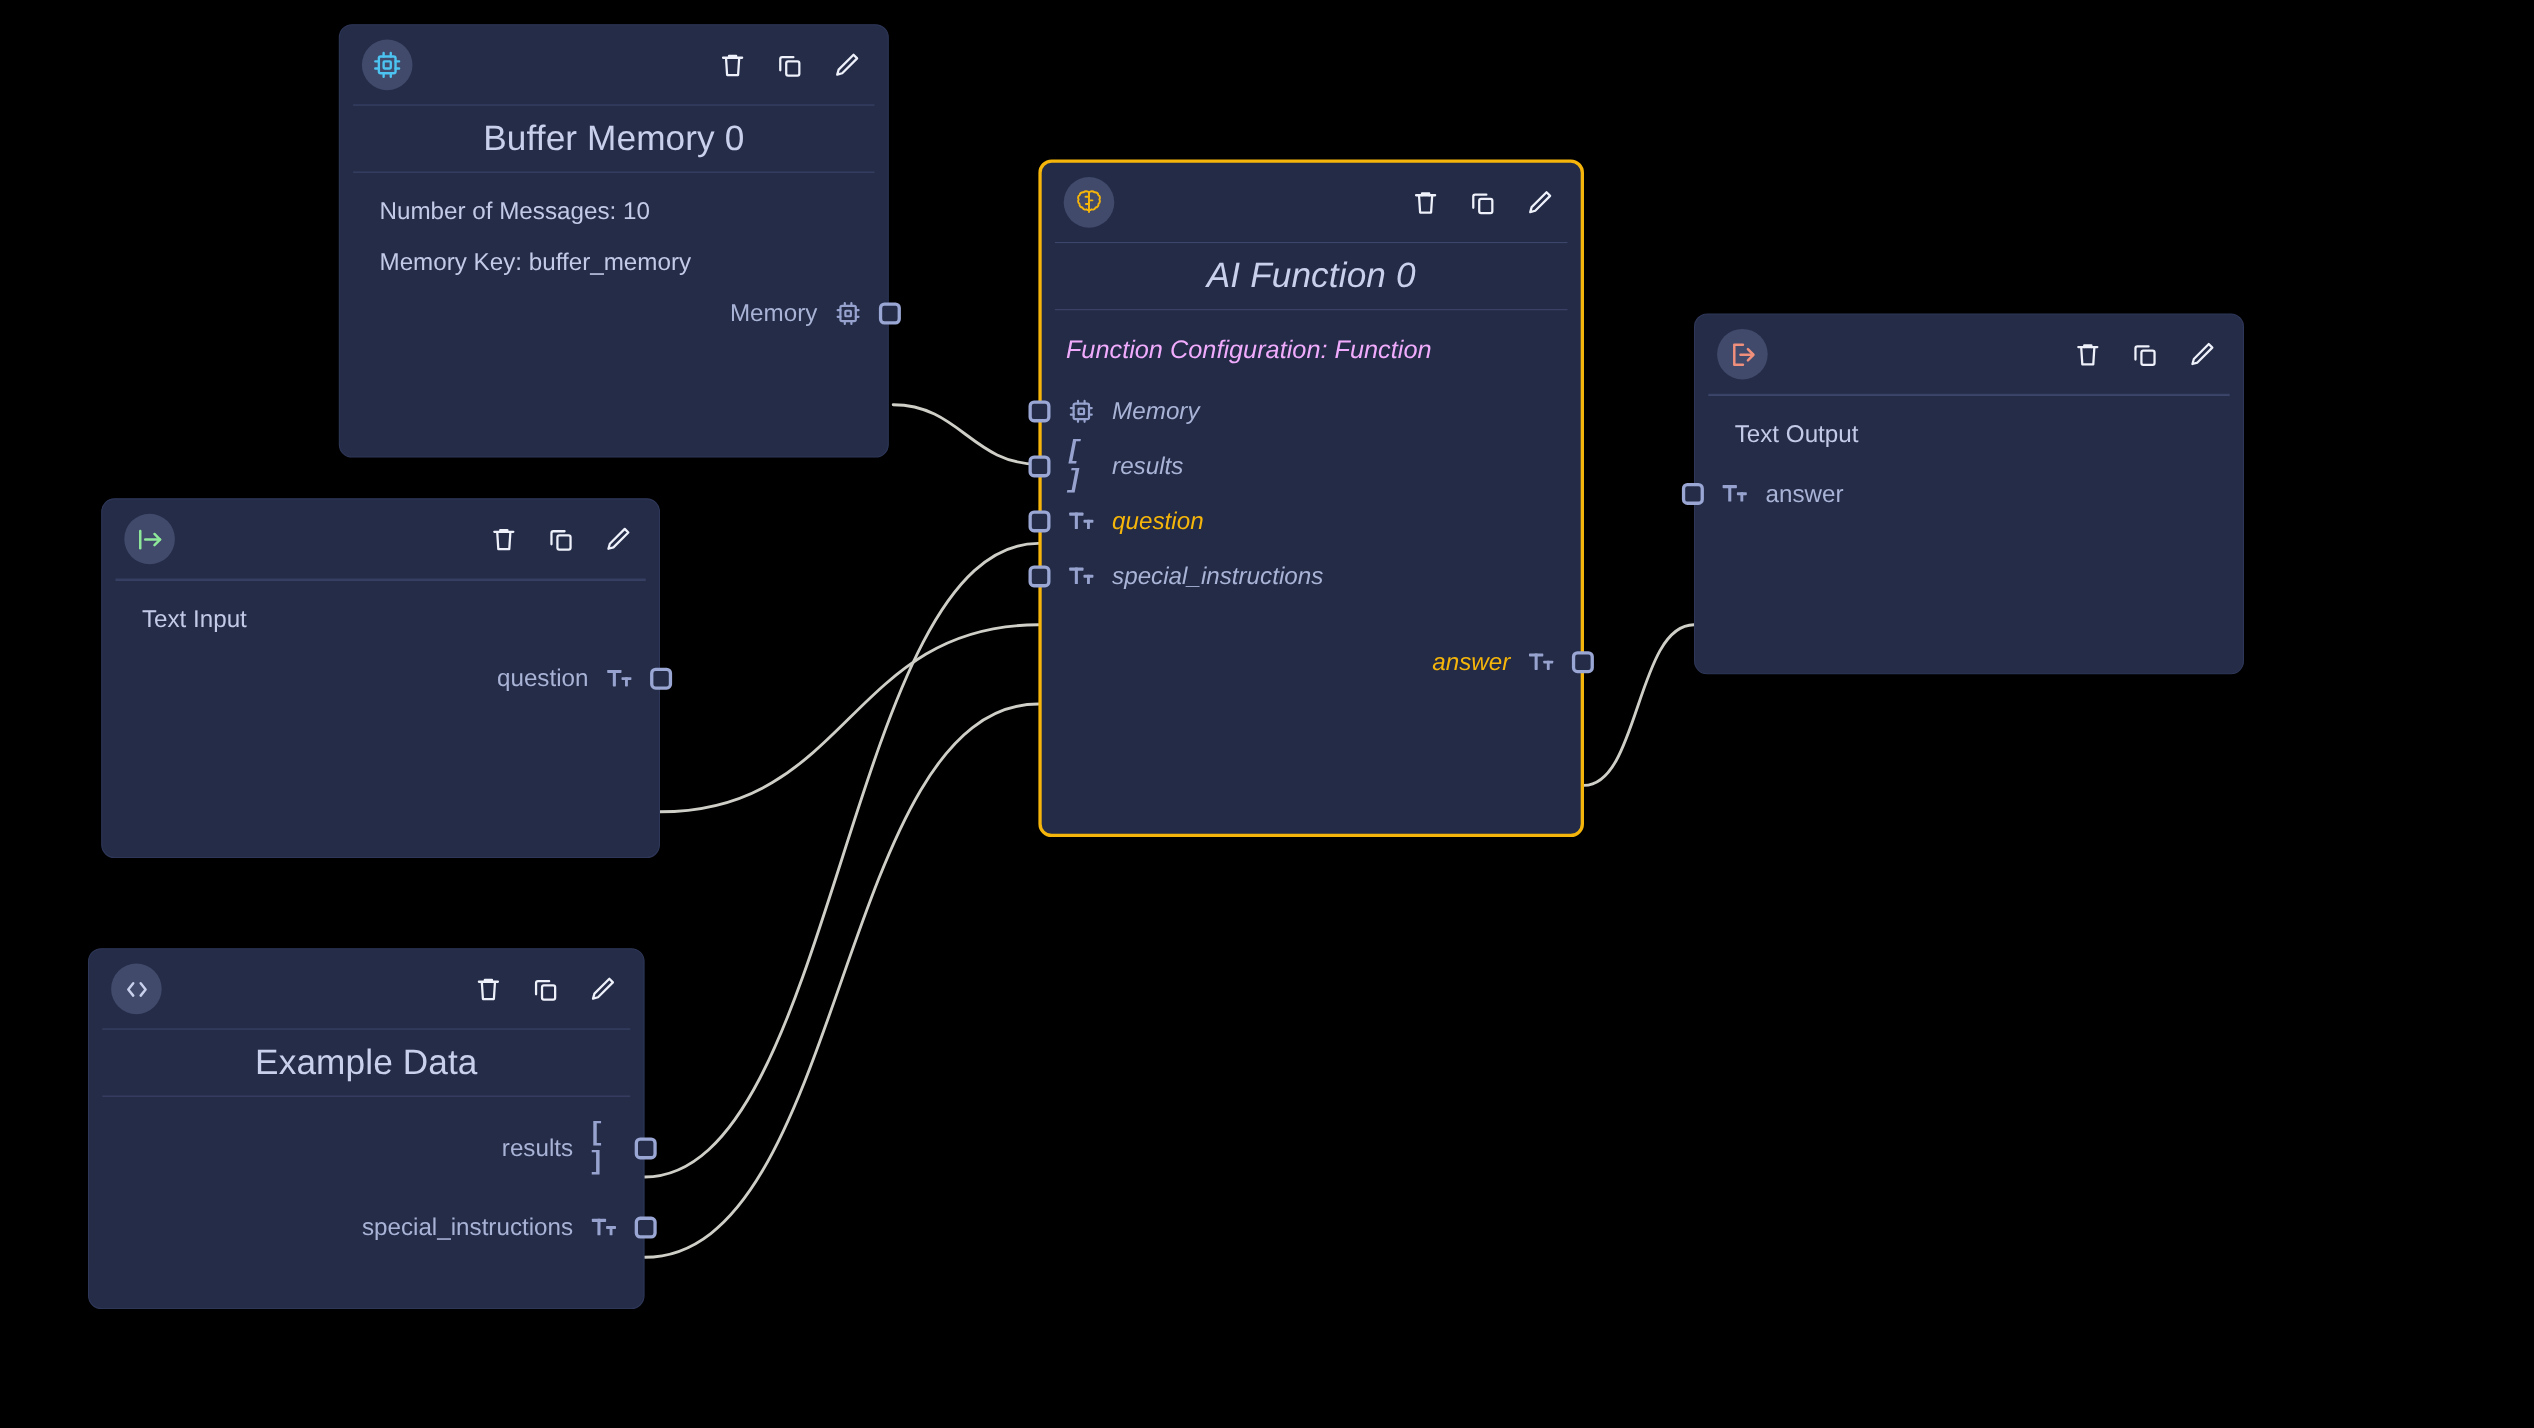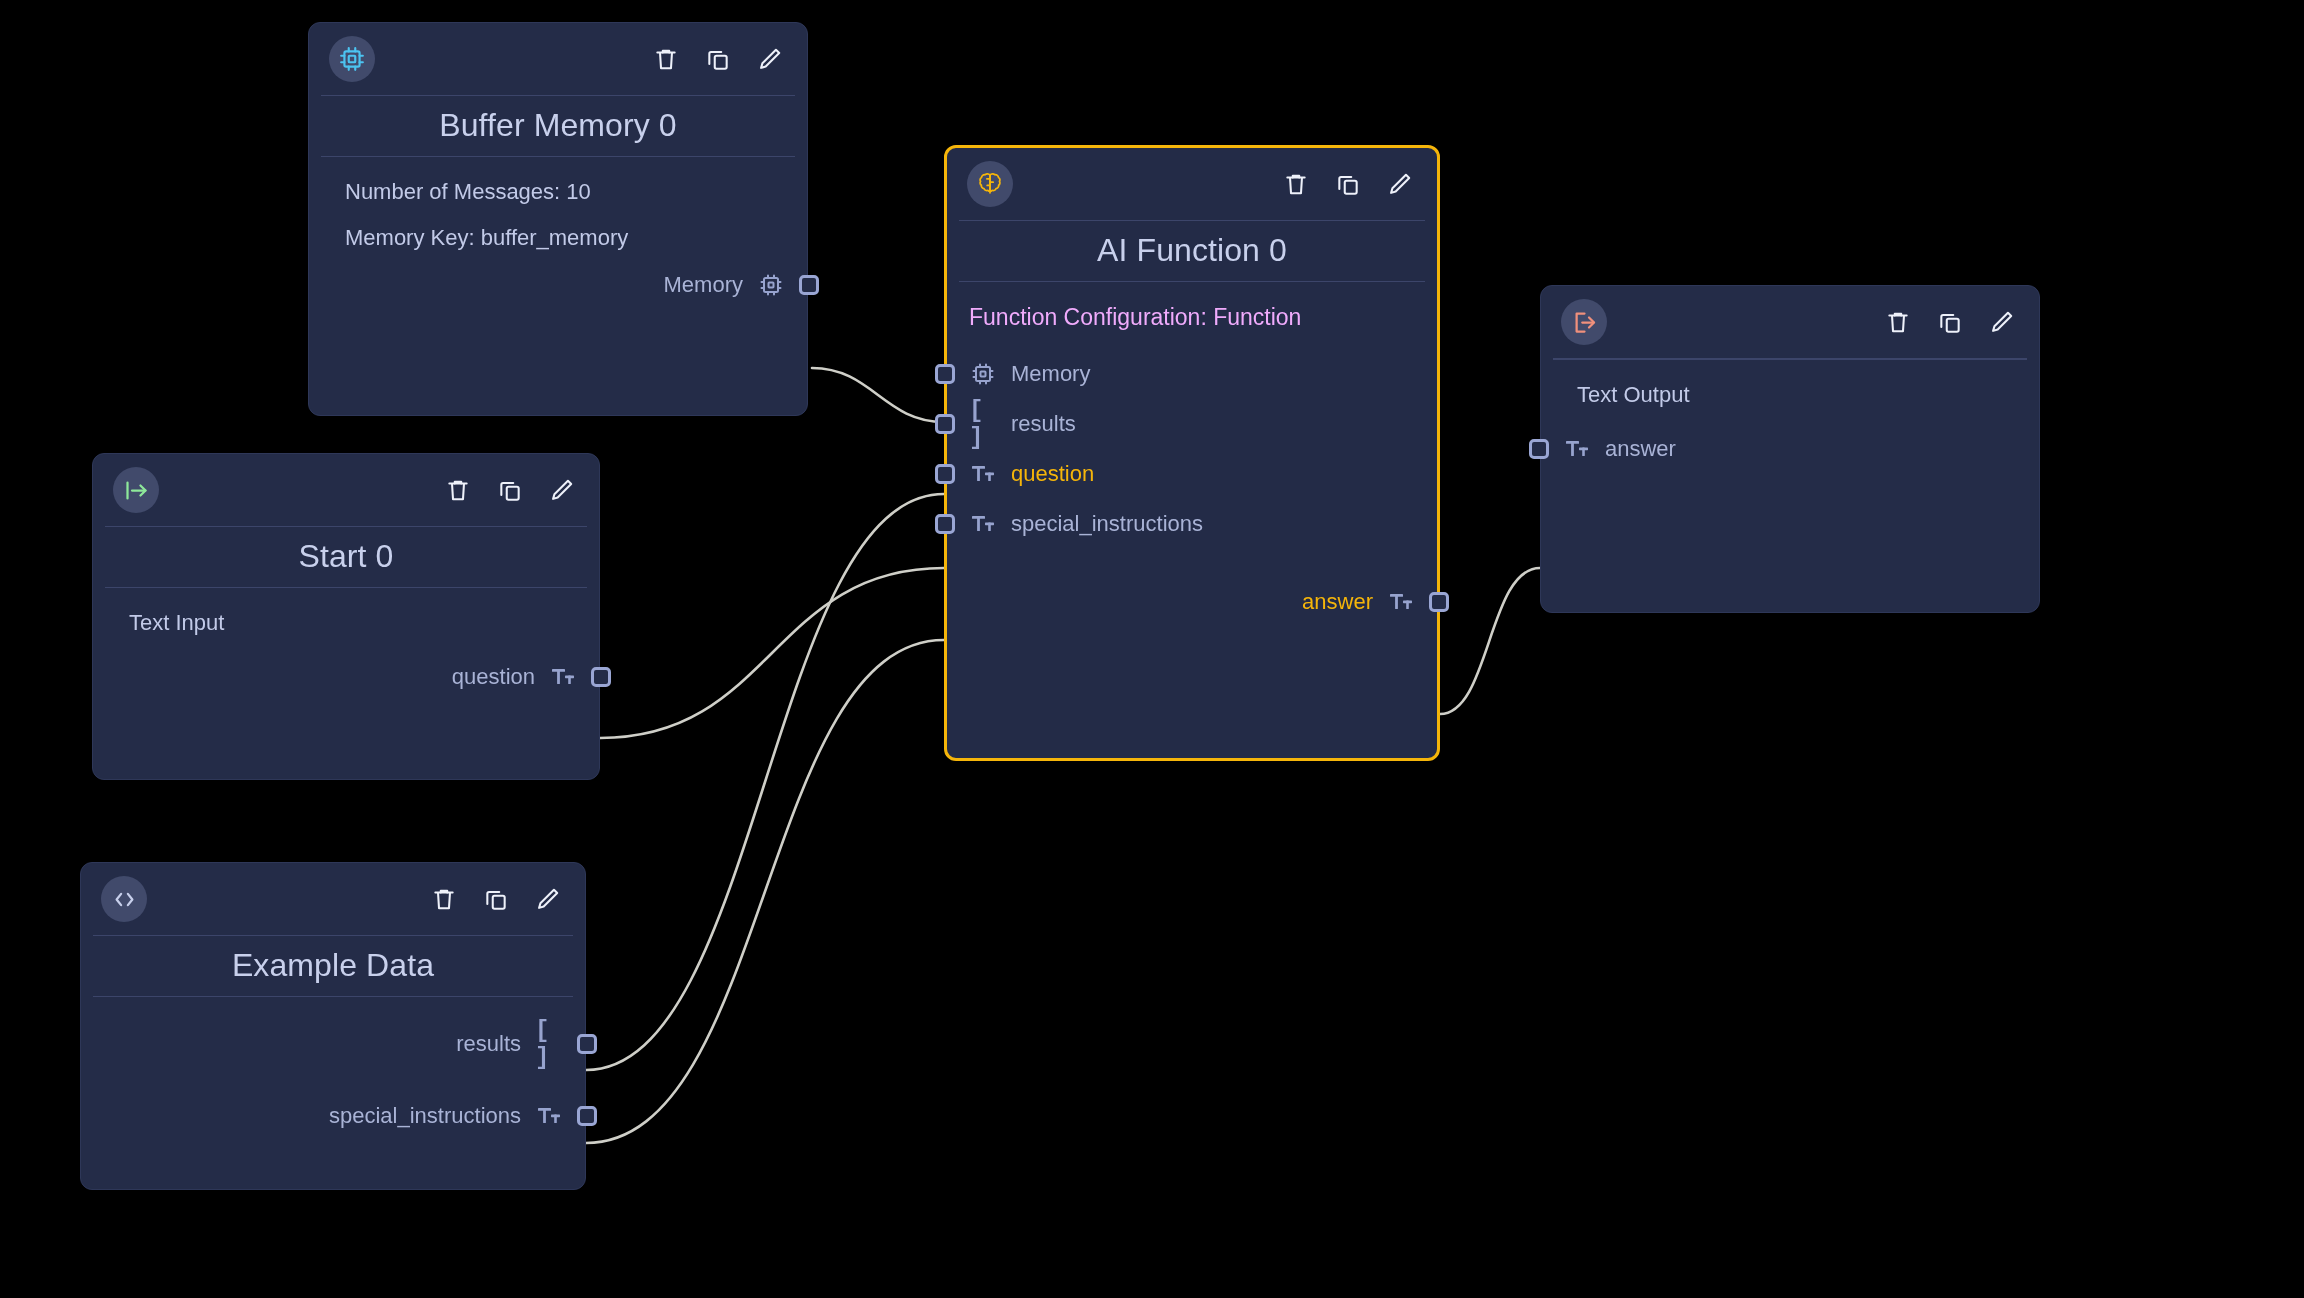--- a/index.html
+++ b/index.html
@@ -205,21 +205,21 @@
             <rect x="5" y="5" width="14" height="14" rx="1.5"></rect>
               <rect x="9.5" y="9.5" width="5" height="5" rx="0.7"></rect>
             <path d="M9 2.5v2.5M15 2.5v2.5M9 19v2.5M15 19v2.5M2.5 9H5M2.5 15H5M19 9h2.5M19 15h2.5"></path>
           </svg>
         </span>
         <span class="port-dot right"></span>
       </div>
     </div>
   </div>
 
-  <div class="node selected" style="left:944px; top:145px; width:496px; height:616px;">
+  <div class="node selected" style="left:944px; top:145px; width:496px; height:616px;font-style:italic;">
     <div class="node-header">
       <div class="node-badge">
         <svg width="28" height="28" viewBox="0 0 24 24" fill="none" stroke="#f5b50a" stroke-width="1.5" stroke-linecap="round" stroke-linejoin="round">
           <path d="M12 4.2c-1-1.1-3.1-1.3-4.2-.1-1.5-.3-3 .8-3.1 2.3-1.2.6-1.6 2.2-.8 3.3-.7 1.1-.4 2.7.7 3.4-.2 1.4.9 2.8 2.3 2.9.4 1.3 2 2 3.2 1.4.6.6 1.3.8 1.9.8z"></path>
           <path d="M12 4.2c1-1.1 3.1-1.3 4.2-.1 1.5-.3 3 .8 3.1 2.3 1.2.6 1.6 2.2.8 3.3.7 1.1.4 2.7-.7 3.4.2 1.4-.9 2.8-2.3 2.9-.4 1.3-2 2-3.2 1.4-.6.6-1.3.8-1.9.8z"></path>
           <path d="M12 4.2V19.5M9.3 7.6H12M14.7 10.4H12M9.6 13.2H12"></path>
         </svg>
       </div>
       <div class="node-tools">
         <div class="tool-btn">
@@ -331,21 +331,20 @@
           </svg>
         </div>
         <div class="tool-btn">
           <svg width="26" height="26" viewBox="0 0 24 24" fill="none" stroke="#eef1fa" stroke-width="1.9" stroke-linecap="round" stroke-linejoin="round">
             <path d="M17.5 3.5l3 3L8 19l-4.2 1.2L5 16z"></path>
           </svg>
         </div>
       </div>
     </div>
     <div class="divider"></div>
-    <div class="node-title">Start 0</div>
     <div class="divider"></div>
     <div class="node-body">
       <div class="body-text">Text Input</div>
       <div class="port-row out" style="margin-top:6px;">
         <span class="port-label">question</span>
         <span class="type-icon">
           <svg width="24" height="22" viewBox="0 0 24 22" fill="#97a3ce">
             <rect x="1" y="3" width="13" height="2.8" rx="0.6"></rect>
               <rect x="6.1" y="3" width="2.8" height="15" rx="0.6"></rect>
             <rect x="14" y="9.6" width="9" height="2.6" rx="0.6"></rect>

